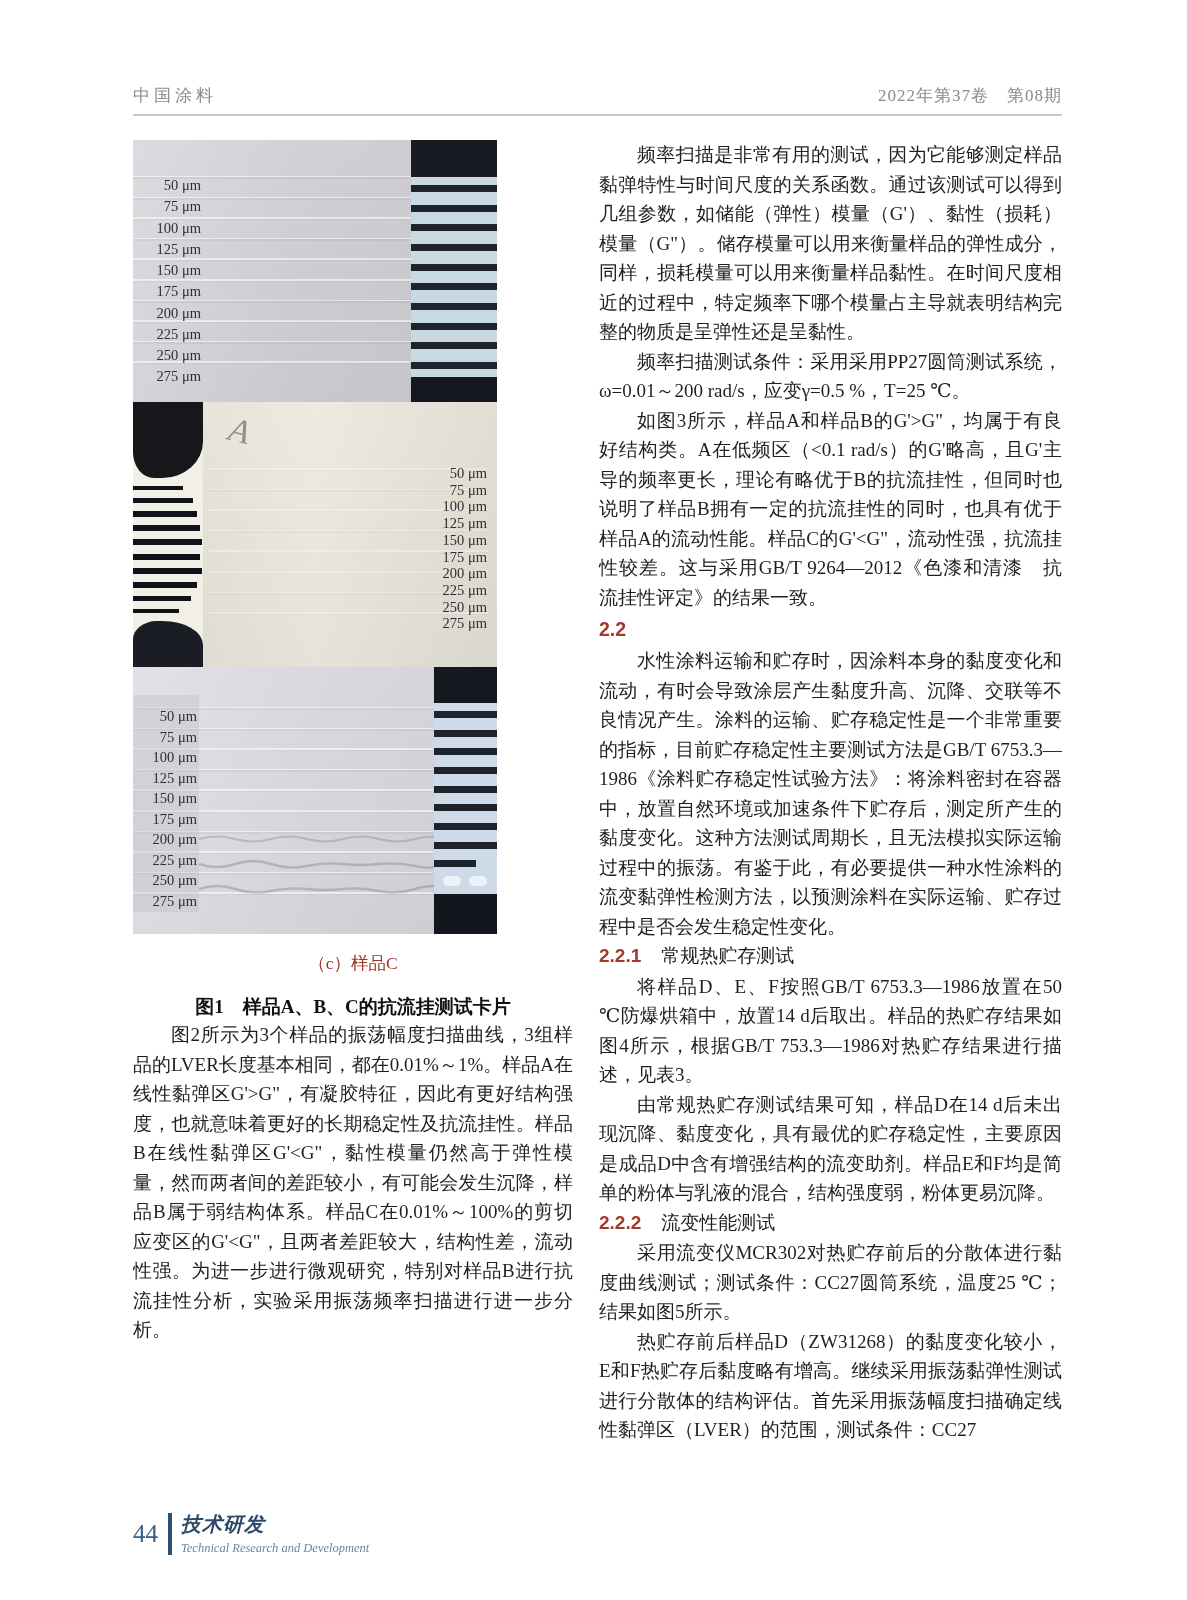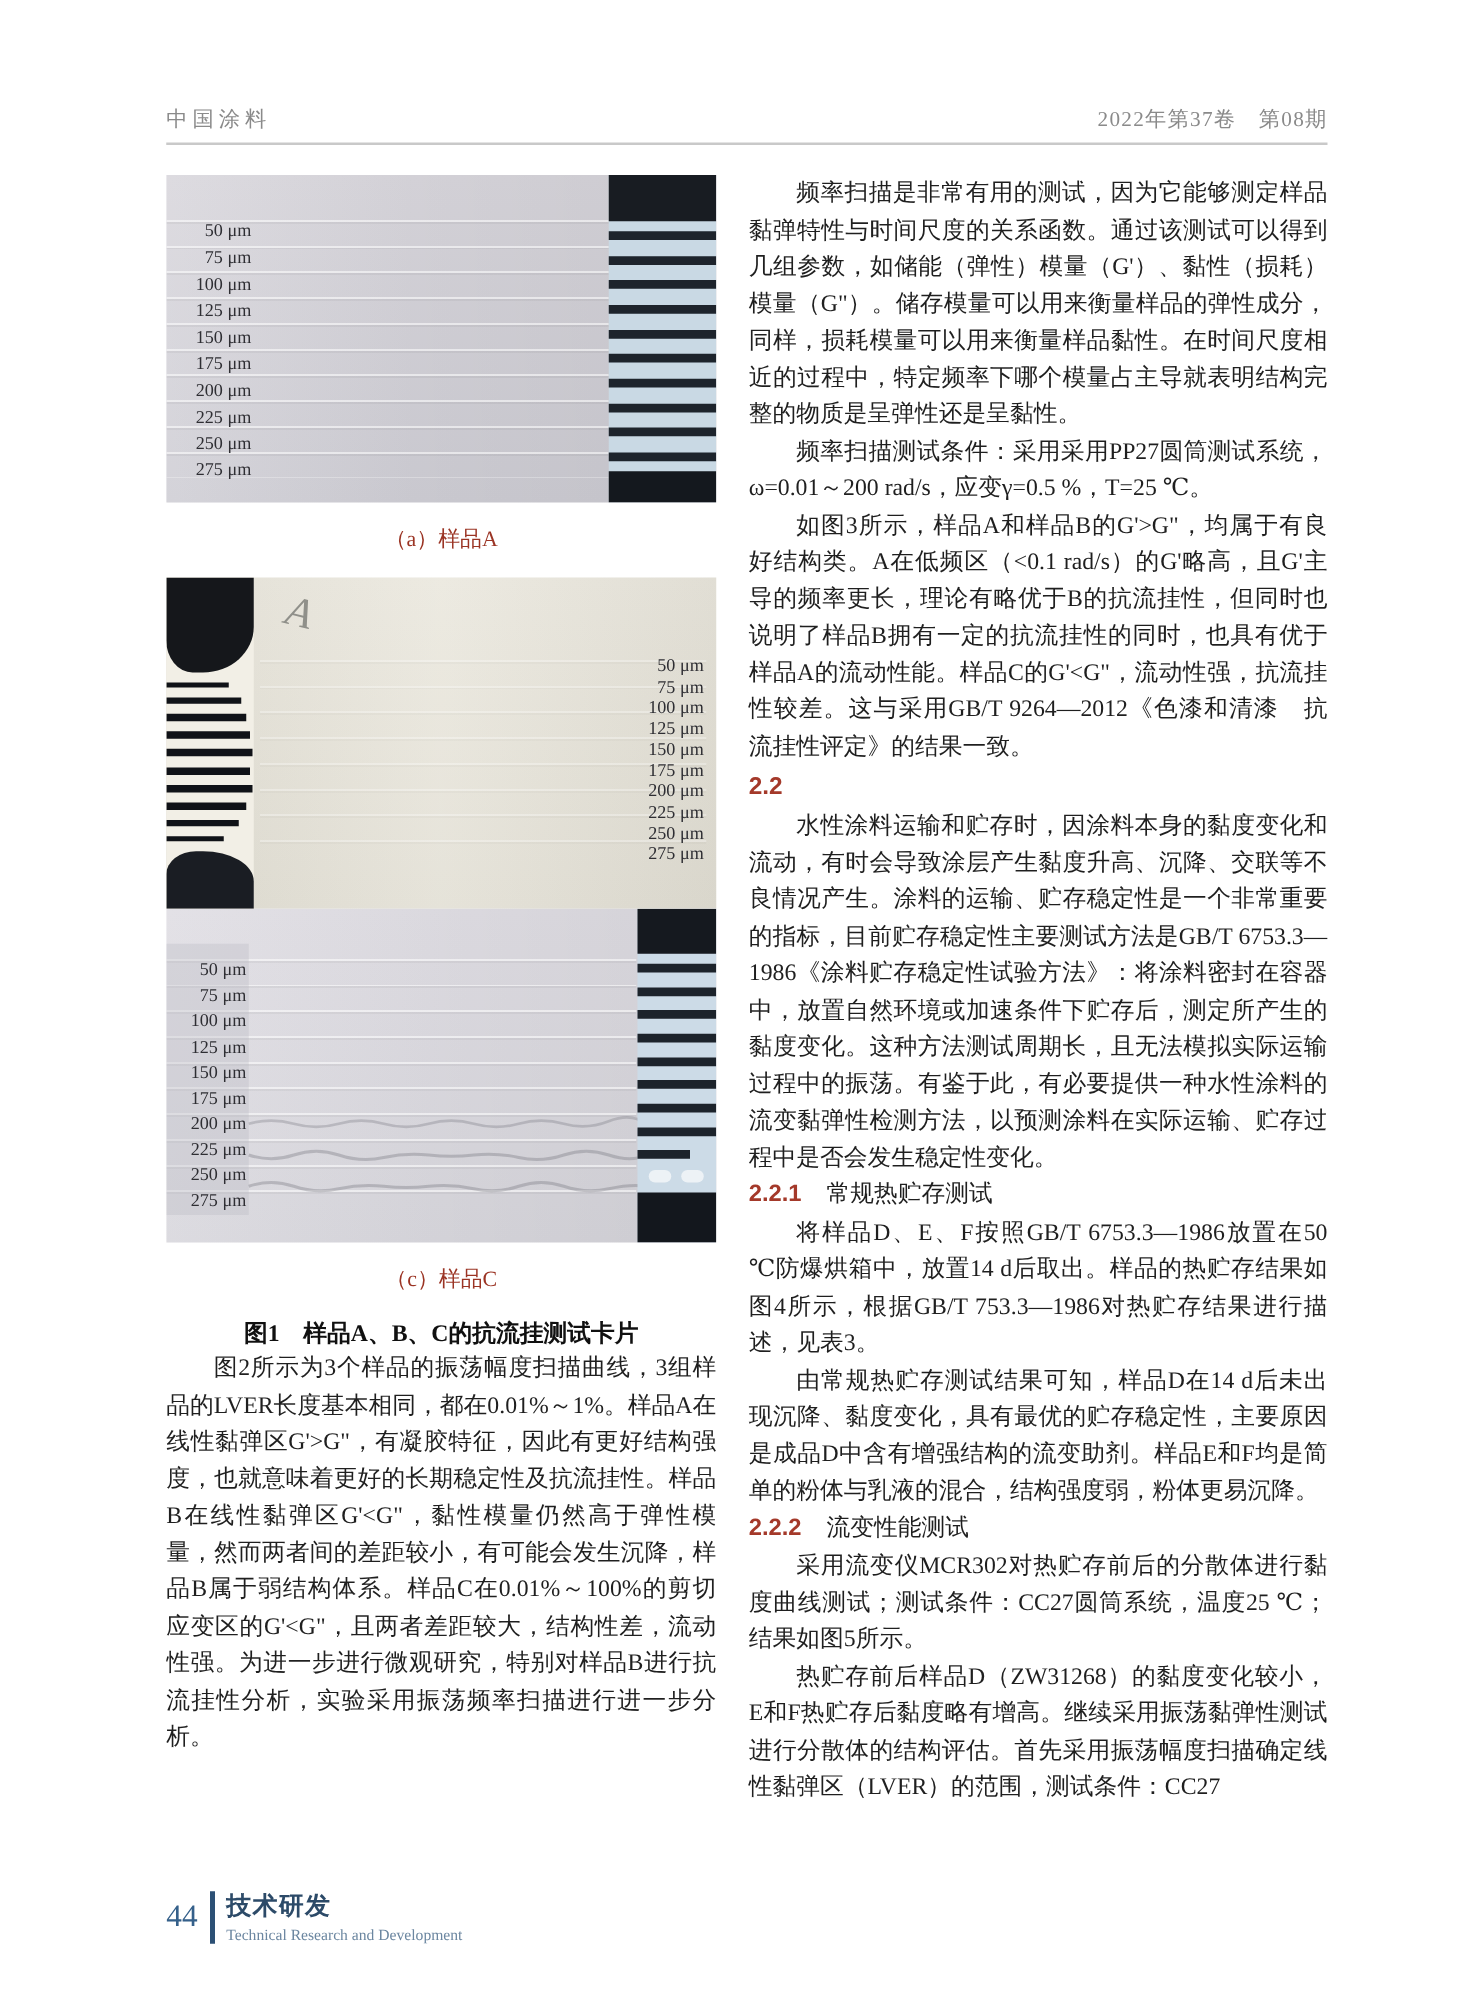--- a/index.html
+++ b/index.html
@@ -24,21 +24,21 @@
   .hdr-right { letter-spacing:1px; }
   
   .cols { display:flex; gap:26px; margin-top:24px; height:1352px; overflow:hidden; }
   .col-l { width:440px; flex:none; }
   .col-r { flex:1; min-width:0; }
   .para {
     margin:0; font-size:19px; line-height:29.5px;
     text-align:justify; text-indent:2em; color:#1f1f1f;
   }
   
-  .photo { position:relative; width:440px; overflow:hidden;text-align:center; }
+  .photo { position:relative; width:364px; overflow:hidden;text-align:center; }
   .labels {
     position:absolute; display:flex; flex-direction:column;
     justify-content:space-between; z-index:4;
   }
   .um-label { font-size:14.5px; line-height:1; color:#2e2e33; white-space:nowrap; }
   .stripes { position:absolute; z-index:1;
     background:repeating-linear-gradient(180deg,
       rgba(255,255,255,0.55) 0 1.5px,
       rgba(0,0,0,0.045) 1.5px 3px,
       rgba(0,0,0,0) 3px 20.6px);
@@ -111,21 +111,21 @@
   .h2-num { flex:none; width:48px; }
   .h2-text { flex:1; }
   .h3 { font-size:19px; line-height:30.5px; margin:0; }
   .h3-num { color:#a4392a; font-weight:bold; margin-right:20px;
     font-family:"Liberation Sans","DejaVu Sans",sans-serif; }
   .h3-text { color:#1f1f1f; }
   
   .ftr { margin-top:auto; margin-bottom:44px; display:flex; align-items:center; }
   .pgnum { font-size:25px; color:#35608a; margin-right:10px; }
   .vbar { width:4px; height:42px; background:#2c5075; margin-right:9px; }
-  .ftxt { display:flex; flex-direction:column; justify-content:center; }
+  .ftxt { display:flex; flex-direction:column; justify-content:center;font-style:italic; }
   .sec-zh { font-size:20px; font-weight:bold; color:#2c4a68; letter-spacing:1px;
     font-family:"Liberation Sans","DejaVu Sans",sans-serif; }
   .sec-en { font-size:12.5px; color:#6b86a0; margin-top:3px; }
 </style>
 </head>
 <body>
 
 <div class="page">
 
   <header class="hdr">
@@ -161,21 +161,20 @@
               <div class="band"></div>
               <div class="band"></div>
               <div class="band"></div>
               <div class="band"></div>
               <div class="band"></div>
               <div class="band"></div>
             </div>
           <div class="block bottom"></div>
         </div>
       </div>
-      <div class="pcap">（a）样品A</div>
 
       <div class="photo photo-b">
         <div class="stripes"></div>
         <span class="hand-a">A</span>
         <div class="labels">
             <div class="um-label">50 μm</div>
             <div class="um-label">75 μm</div>
             <div class="um-label">100 μm</div>
             <div class="um-label">125 μm</div>
             <div class="um-label">150 μm</div>

